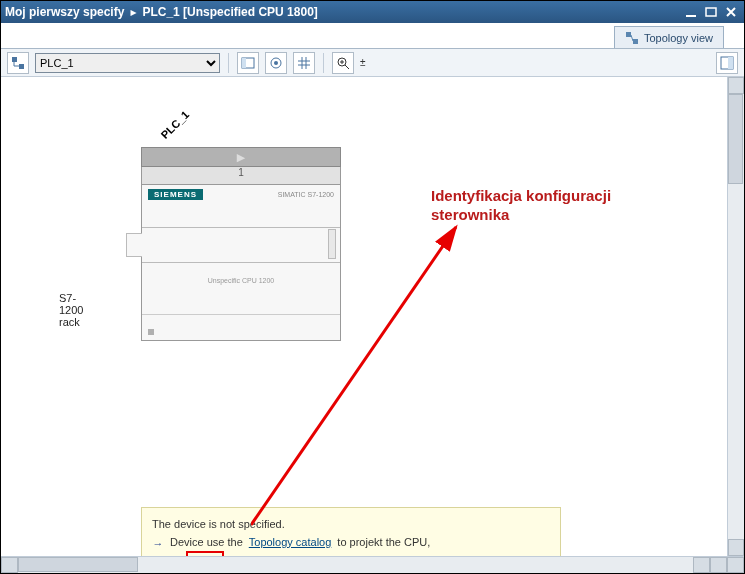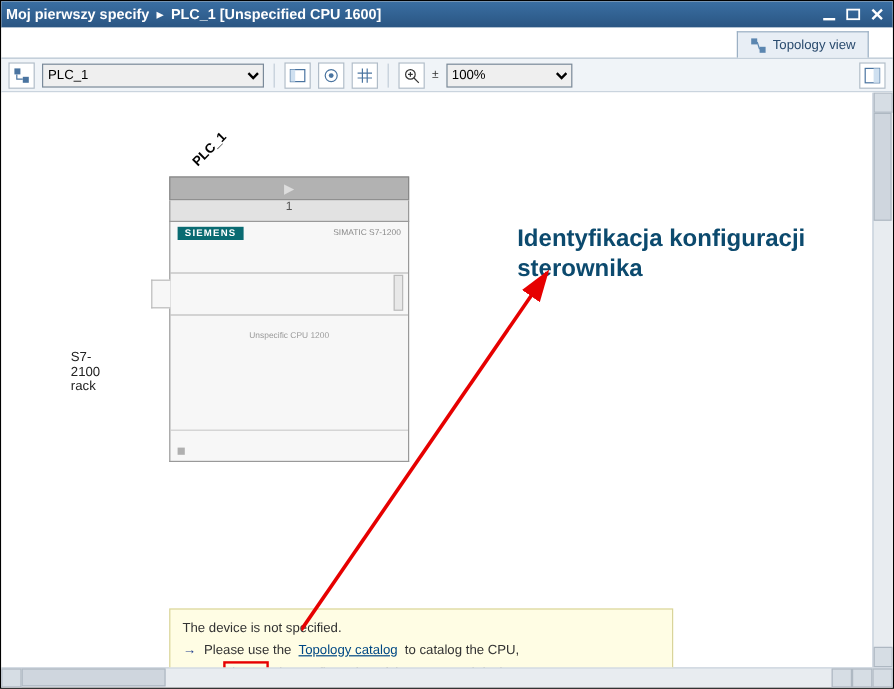--- a/index.html
+++ b/index.html
@@ -129,21 +129,21 @@
   .rack-top {
     height: 20px; background: #b2b2b2; border: 1px solid #888;
     display: flex; align-items: center; justify-content: center;
   }
   .rack-top span { color: #ddd; }
   .rack-slot {
     height: 18px; background: #e2e2e2; border: 1px solid #999; border-top: none;
     text-align: center; color: #555; font-size: 10px;
   }
   .device-body {
-    height: 200px; border: 1px solid #999; border-top: none;
+    height: 156px; border: 1px solid #999; border-top: none;
     background: #f7f7f7;
     position: relative;
   }
   .siemens {
     position: absolute; left: 6px; top: 4px;
     color: #fff; background: #0a6b72; padding: 1px 6px;
     font-size: 8px; font-weight: bold; letter-spacing: 1px;
   }
   .model { position: absolute; right: 6px; top: 6px; font-size: 7px; color: #888; }
   .cpu-tag { position: absolute; left: 50%; top: 92px; transform: translateX(-50%);
@@ -169,40 +169,40 @@
   }
   .hint .row { display: flex; align-items: center; gap: 6px; }
   .arrow-ic { display: inline-block; width: 12px; text-align: center; color: #1c3b8b; font-weight: bold; }
   .link { color: #004884; text-decoration: underline; cursor: pointer; }
   .detect-box { display: inline-block; border: 2px solid #e60000; padding: 0 2px; }
 
   
   .ann-text {
     position: absolute;
     left: 430px; top: 110px;
-    color: #0c4a6e;
+    color: #b91c1c;
     font-weight: bold;
-    font-size: 20px;
+    font-size: 15px;
     width: 260px;
     line-height: 1.25;
   }
   .ann-arrow {
     position: absolute;
     left: 250px; top: 130px;
     width: 230px; height: 320px;
     pointer-events: none;
   }
 </style>
 </head>
 <body>
 
 <div class="titlebar">
   <span>Moj pierwszy specify</span>
   <span class="sep">▸</span>
-  <span>PLC_1 [Unspecified CPU 1600]</span>
+  <span>PLC_1 [Unspecified CPU 1800]</span>
   <span class="titlebar-spacer"></span>
   <span class="win-icon">
     <svg width="14" height="14">
         <rect x="2" y="10" width="10" height="2" fill="#fff"></rect>
       </svg>
   </span>
   <span class="win-icon">
     <svg width="14" height="14">
         <rect x="2" y="3" width="10" height="8" fill="none" stroke="#fff" stroke-width="1.5"></rect>
       </svg>
@@ -258,36 +258,33 @@
   </span>
   <span class="tb-sep"></span>
   <span class="tb-icon">
     <svg width="16" height="16">
         <circle cx="7" cy="7" r="4" fill="none" stroke="#333"></circle>
         <path d="M10 10 L14 14" stroke="#333"></path>
         <path d="M5 7 H9 M7 5 V9" stroke="#333"></path>
       </svg>
   </span>
   <span style="font-size:10px;color:#333;">±</span>
-  <select class="zoom-select">
-    <option>100%</option>
-  </select>
   <span class="tb-right tb-icon">
     <svg width="16" height="16">
         <rect x="2" y="2" width="12" height="12" fill="none" stroke="#4a74a0"></rect>
         <rect x="9" y="2" width="5" height="12" fill="#cfe0f0"></rect>
       </svg>
   </span>
 </div>
 
 <div class="canvas-area">
 
   <div class="device-wrap">
     <div class="dev-label">PLC_1</div>
-    <div class="rack-label">S7-2100 rack</div>
+    <div class="rack-label">S7-1200 rack</div>
     <div class="rack">
       <div class="rack-top">
           <span>▶</span>
         </div>
       <div class="rack-slot">1</div>
       <div class="device-body">
         <div class="siemens">SIEMENS</div>
         <div class="model">SIMATIC S7-1200</div>
         <div class="strip a"></div>
         <div class="outset"></div>
@@ -297,23 +294,23 @@
             <div class="sq"></div>
           </div>
       </div>
     </div>
   </div>
 
   <div class="hint">
     <div>The device is not specified.</div>
     <div class="row">
       <span class="arrow-ic">→</span>
-      <span>Please use the</span>
+      <span>Device use the</span>
       <span class="link">Topology catalog</span>
-      <span>to catalog the CPU,</span>
+      <span>to projekt the CPU,</span>
     </div>
     <div class="row">
       <span class="arrow-ic">→</span>
       <span>or</span>
       <span class="detect-box">
         <span class="link">detect</span>
       </span>
       <span>the configuration of the connected device.</span>
     </div>
   </div>

